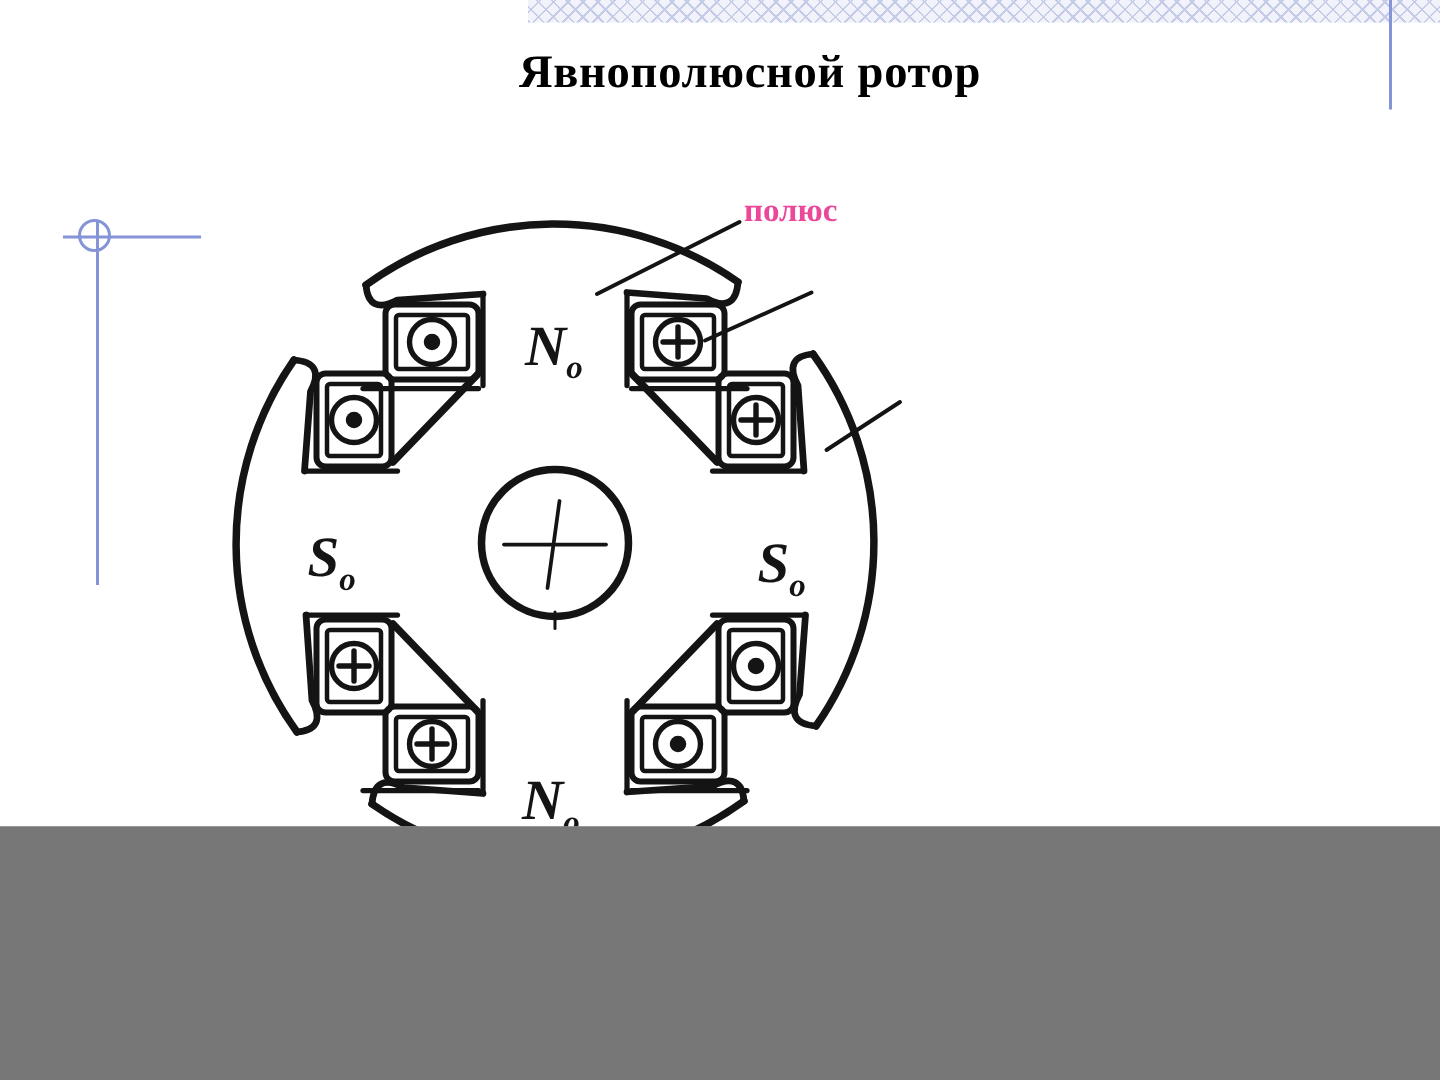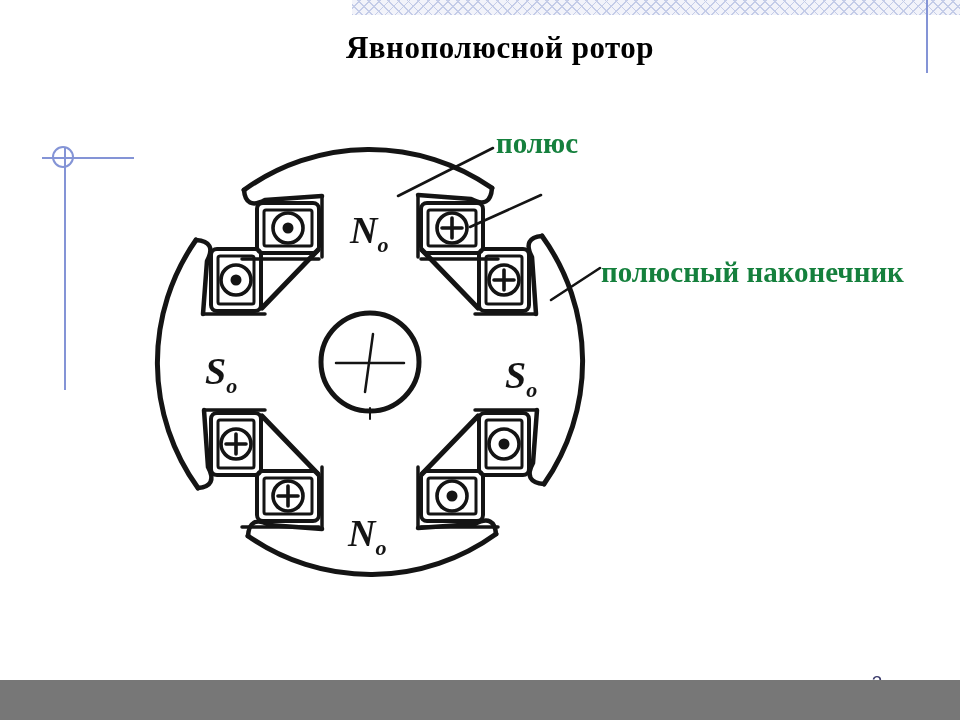--- a/index.html
+++ b/index.html
@@ -4,21 +4,21 @@
 <style>
   :root{
     --ink:#141414;
     --accent:#8494d6;
     --band:#c4cce8;
     --pagenum:#3b3b6b;
   }
   html,body{margin:0;padding:0;background:#777;}
   .slide{
     position:relative;
-    width:960px;height:680px;
+    width:960px;height:551px;
     background:#ffffff;
     overflow:hidden;
     font-family:"Liberation Serif",serif;
   }
   
   .band{
     position:absolute;left:352px;top:0;width:608px;height:15px;
     background-color:#f2f3fa;
     background-image:
       repeating-linear-gradient(45deg, var(--band) 0 1.2px, transparent 1.2px 7px),
@@ -42,21 +42,21 @@
     box-sizing:border-box;background:transparent;
   }
   .title{
     position:absolute;left:40px;top:30px;width:920px;
     text-align:center;
     font-size:31px;font-weight:bold;color:#000;
     letter-spacing:0.5px;
   }
   .callout{
     position:absolute;
-    font-size:29px;font-weight:bold;color:#15803d;
+    font-size:22px;font-weight:bold;color:#ec4899;
     white-space:nowrap;
   }
   .callout.pole{left:496px;top:127px;}
   .callout.winding{left:544px;top:177px;}
   .callout.shoe{left:601px;top:256px;}
   .page-number{
     position:absolute;left:862px;top:672px;width:30px;
     font-family:"Liberation Sans",sans-serif;
     font-size:19px;color:var(--pagenum);text-align:center;
   }
@@ -190,17 +190,16 @@
     <text class="pole-label" x="205" y="384" font-size="38"><tspan>S</tspan><tspan dy="9" font-size="22">o</tspan></text>
 
     <g>
       <path class="ink-stroke" stroke-width="2.6" d="M 493,148 L 398,196"></path>
       <path class="ink-stroke" stroke-width="2.6" d="M 541,195 L 470,227"></path>
       <path class="ink-stroke" stroke-width="2.6" d="M 600,268 L 551,300"></path>
     </g>
   </svg>
 
   <div class="callout pole">полюс</div>
-  <div class="callout shoe">полюсный наконечник</div>
 
   <div class="page-number">3</div>
 
 </div>
 
 </body></html>

